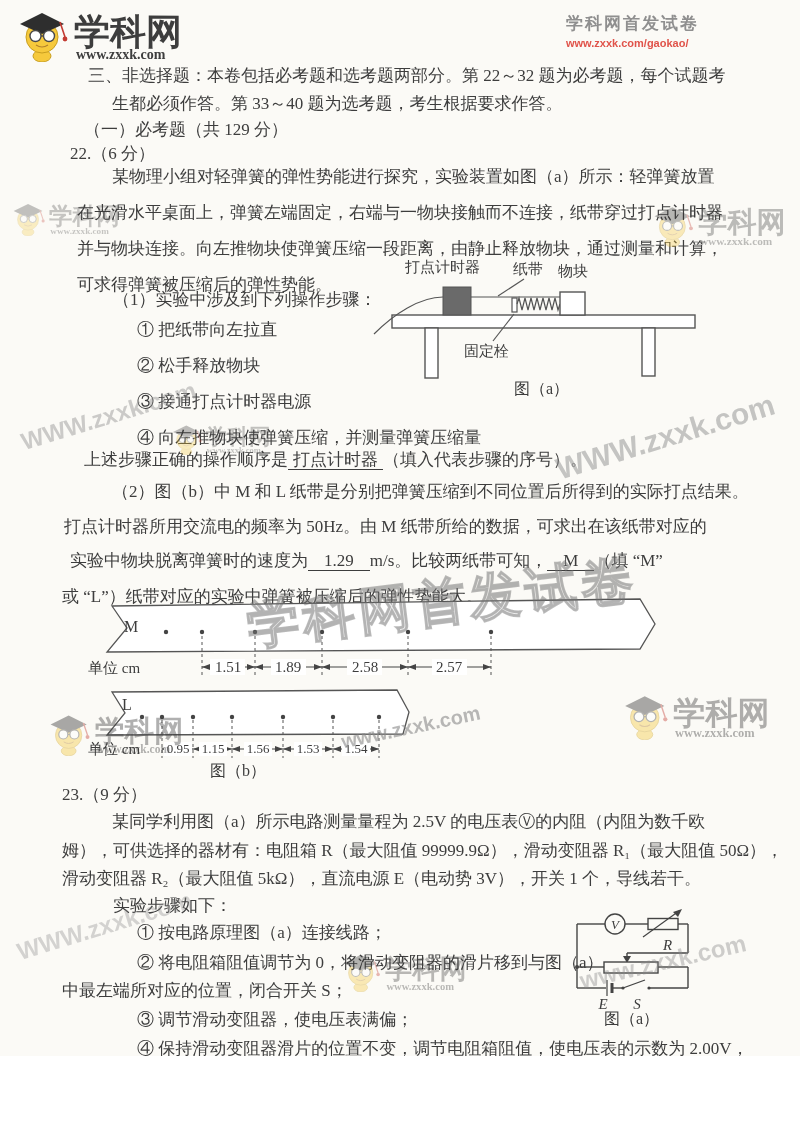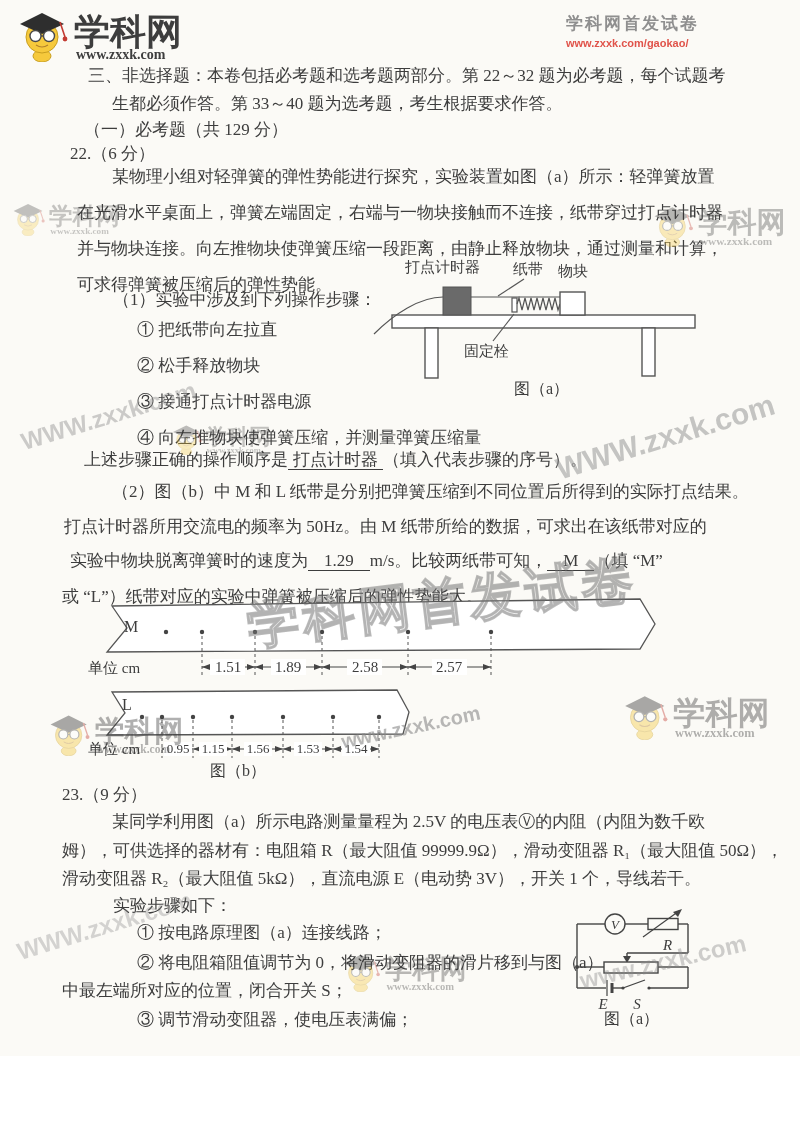--- a/index.html
+++ b/index.html
@@ -189,20 +189,21 @@
 
   <div class="tl" style="left:62px;top:785px">23.（9 分）</div>
   <div class="tl" style="left:112px;top:812px">某同学利用图（a）所示电路测量量程为 2.5V 的电压表Ⓥ的内阻（内阻为数千欧</div>
   <div class="tl" style="left:62px;top:841px">姆），可供选择的器材有：电阻箱 R（最大阻值 99999.9Ω），滑动变阻器 R₁（最大阻值 50Ω），</div>
   <div class="tl" style="left:62px;top:869px">滑动变阻器 R₂（最大阻值 5kΩ），直流电源 E（电动势 3V），开关 1 个，导线若干。</div>
   <div class="tl" style="left:113px;top:896px">实验步骤如下：</div>
   <div class="tl" style="left:137px;top:923px">① 按电路原理图（a）连接线路；</div>
   <div class="tl" style="left:137px;top:953px">② 将电阻箱阻值调节为 0，将滑动变阻器的滑片移到与图（a）</div>
   <div class="tl" style="left:62px;top:981px">中最左端所对应的位置，闭合开关 S；</div>
   <div class="tl" style="left:137px;top:1010px">③ 调节滑动变阻器，使电压表满偏；</div>
+  <div class="tl" style="left:137px;top:1039px">④ 保持滑动变阻器滑片的位置不变，调节电阻箱阻值，使电压表的示数为 2.00V，</div>
   <div class="tl" style="left:62px;top:1067px">记下电阻箱的阻值。</div>
 
   <svg class="wm" style="left:565px;top:905px;opacity:1" width="180" height="125">
     <g stroke="#444" stroke-width="1.4" fill="none">
       <line x1="12" y1="19" x2="12" y2="83"></line>
       <line x1="12" y1="19" x2="40" y2="19"></line>
       <line x1="60" y1="19" x2="83" y2="19"></line>
       <line x1="113" y1="19" x2="123" y2="19"></line>
       <line x1="123" y1="19" x2="123" y2="48"></line>
       <line x1="123" y1="48" x2="62" y2="48"></line>

